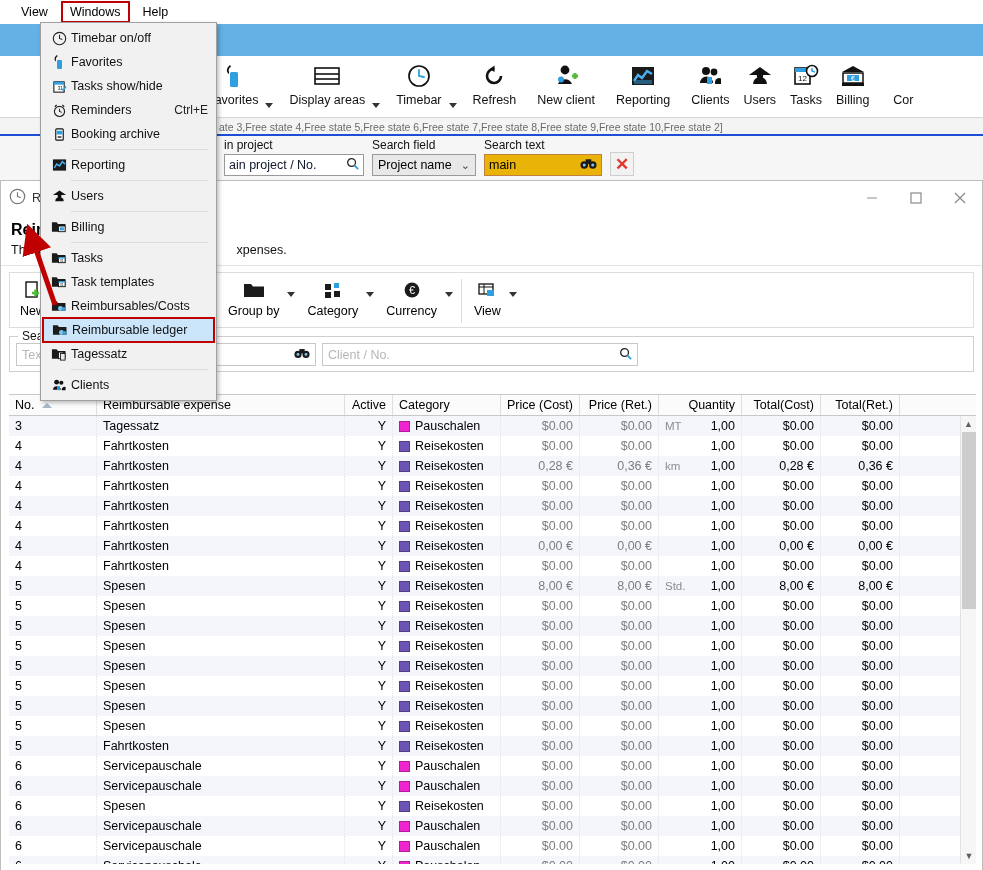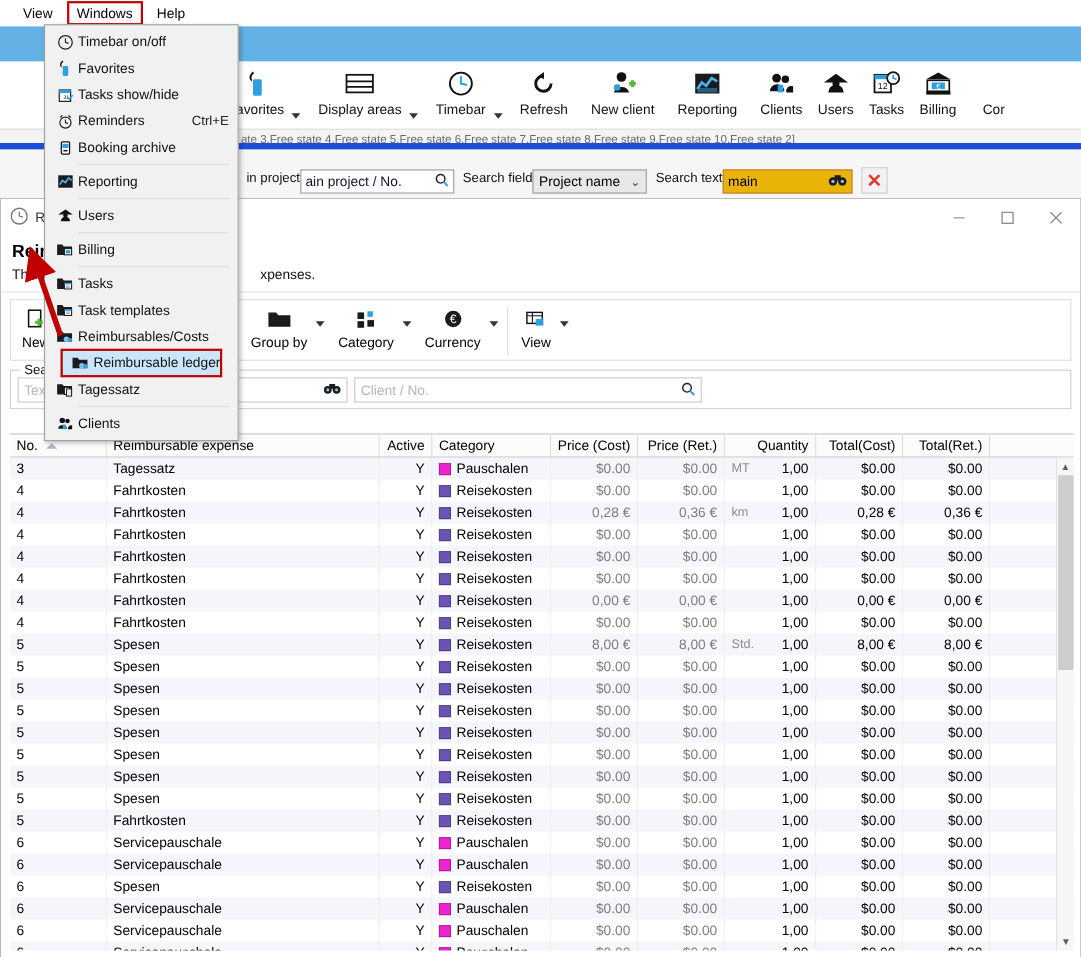--- a/index.html
+++ b/index.html
@@ -51,32 +51,32 @@
   .rb-lbl { font-size:12.5px; margin-top:3px; white-space:nowrap; color:#111; }
   .rb-caret {
     align-self:flex-end; margin: 0 2px 0 0; padding-top:30px;
     font-size:8px; color:#333;
   }
   .caret-dn { width:0;height:0;border-left:4px solid transparent;border-right:4px solid transparent;border-top:5px solid #333; }
 
   
   .statestrip {
     position:absolute; left:0; top:118px; width:983px; height:18px;
-    background:#f4f4f4; border-bottom:6px solid #1d4ed8;
+    background:#f4f4f4; border-bottom:2px solid #1d4ed8;
     font-size:10.5px; color:#6b6b6b; overflow:hidden; white-space:nowrap;
     padding-left:3px; line-height:18px;
   }
 
   
   .filterrow {
     position:absolute; left:0; top:136px; width:983px; height:45px;
     background:#f6f6f6; border-bottom:1px solid #d0d0d0;
     display:flex; align-items:flex-end; gap:8px; padding: 0 6px 4px 6px;
   }
-  .fld { display:flex; flex-direction:row; }
+  .fld { display:flex; flex-direction:column; }
   .fld-lbl { font-size:12px; color:#111; margin-bottom:2px; }
   .inp {
     height:22px; border:1px solid #9a9a9a; background:#fff;
     display:flex; align-items:center; padding:0 4px; font-size:12.5px;
   }
   .inp .ph { color:#0f172a; }
   .sel {
     height:22px; border:1px solid #9a9a9a; background:#e8e8e8;
     display:flex; align-items:center; justify-content:space-between;
     padding:0 5px; font-size:12.5px; min-width:100px;
@@ -217,21 +217,21 @@
     background:#f1f1f1; border:1px solid #a0a0a0;
     box-shadow: 2px 2px 4px rgba(0,0,0,.25);
     padding: 3px 0; z-index:50;
   }
   .dd-item {
     display:flex; align-items:center; height:24px; padding-left:6px; position:relative;
     font-size:12.5px; color:#111;
   }
   .dd-item.sel {
     background:#cbe6fb; outline:2px solid #c00000; outline-offset:-1px;
-    margin: 0 15px; padding-left:4px;
+    margin: 0 2px; padding-left:4px;
   }
   .dd-ico { width:24px; display:flex; align-items:center; justify-content:center; flex:none; }
   .dd-lbl { flex:1; white-space:nowrap; }
   .dd-key { color:#222; font-size:12px; padding-right:8px; }
   .dd-divider { height:1px; background:#dcdcdc; margin:3px 8px 3px 30px; }
 
   
   .arrow { position:absolute; left:0; top:0; width:983px; height:870px; pointer-events:none; z-index:60; }
 </style>
 </head>

